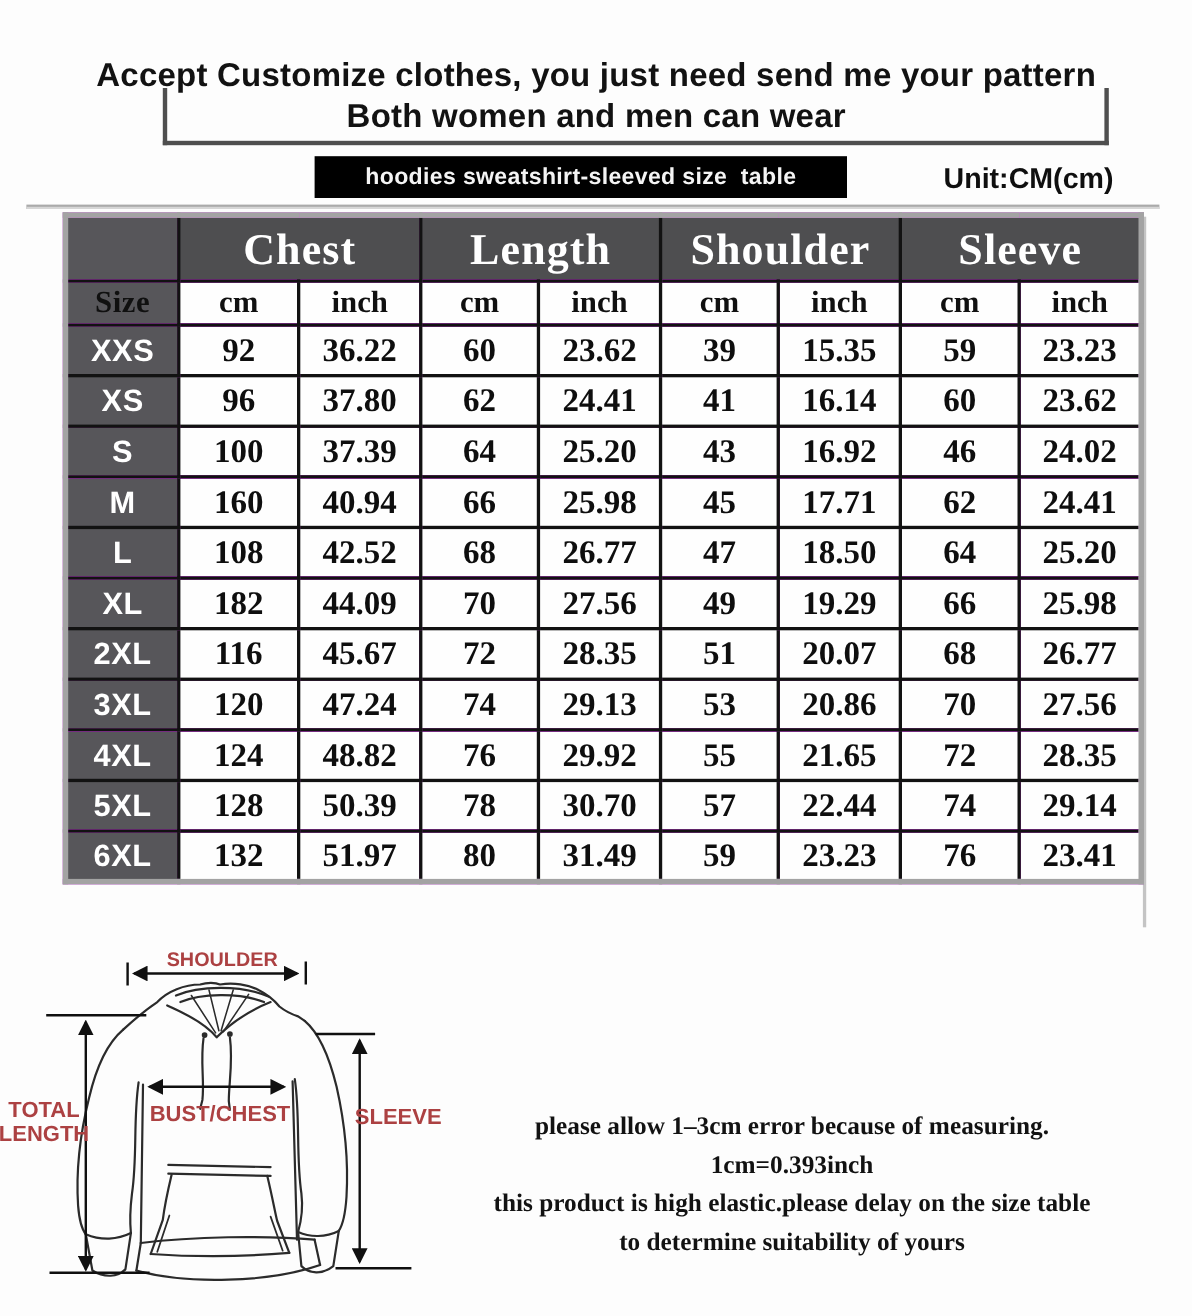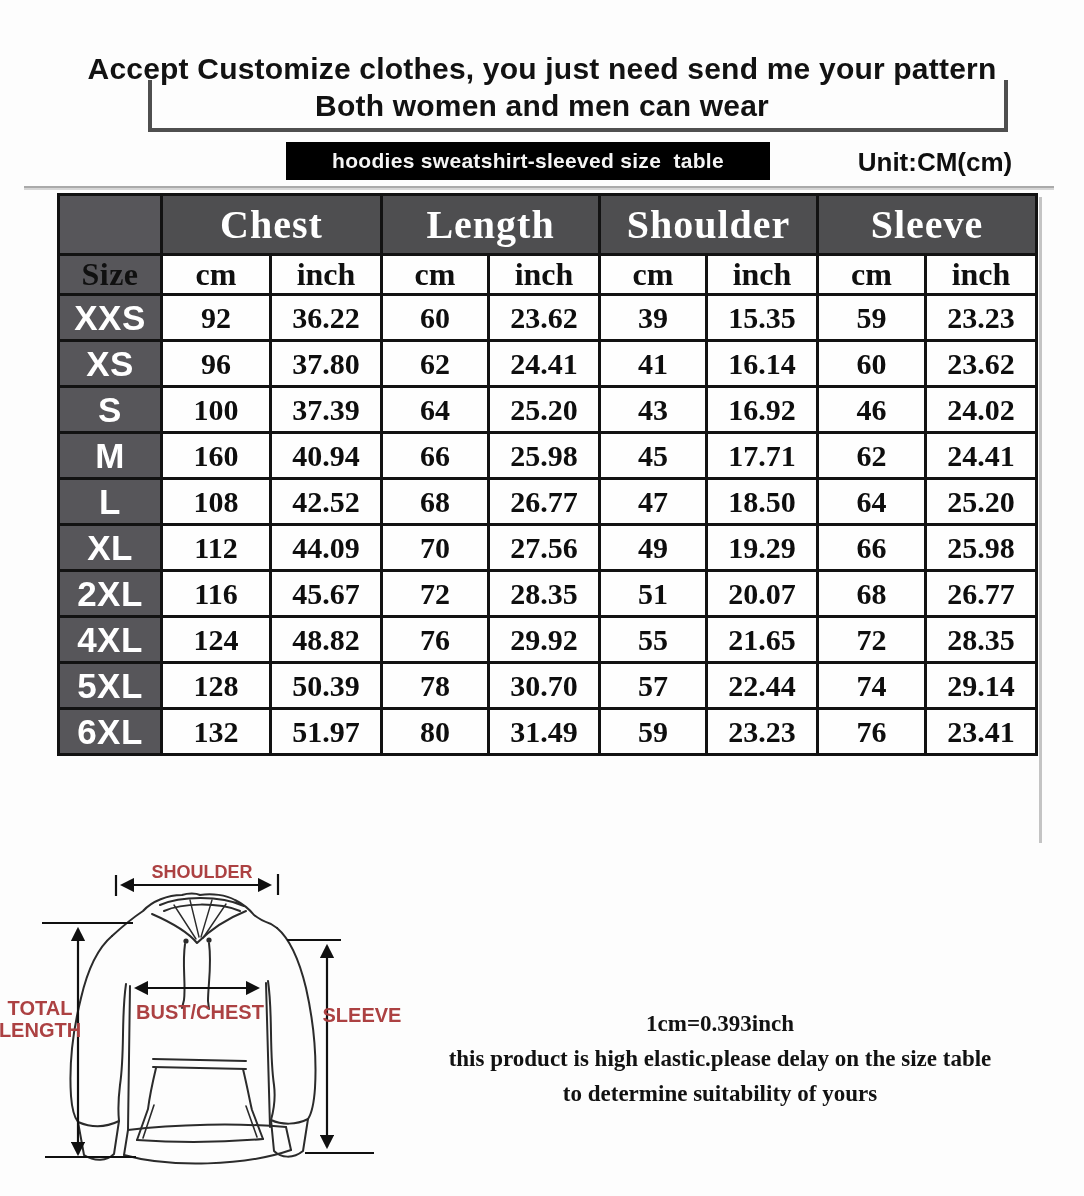--- a/index.html
+++ b/index.html
@@ -38,41 +38,41 @@
   }
   .tbl-shadow {
     position:absolute; left:1039px; top:197px; width:3px; height:646px;
     background:#c4c4c4;
   }
 
   
   table.size-table {
     position:absolute; left:57px; top:193px; width:978px;
     border-collapse:collapse; table-layout:fixed;
-    border:3px solid #a3a3a3; background:#d946ef;
+    border:5px solid #a3a3a3; background:#d946ef;
   }
   table.size-table td {
     border:3px solid #121212; text-align:center; vertical-align:middle;
     padding:0; overflow:hidden;
   }
   tr.group-row { height:60px; }
   tr.group-row td {
     background:#4e4e50; color:#ffffff;
     font-family:"Liberation Serif", serif; font-weight:bold;
     font-size:40px; letter-spacing:1px;
   }
   tr.sub-row { height:40px; }
   tr.sub-row td {
     font-family:"Liberation Serif", serif; font-weight:bold;
-    font-size:32px; color:#101010; background:#fefefe;
+    font-size:28px; color:#101010; background:#fefefe;
   }
   td.corner-cell, td.size-cell { background:#57565a !important; }
   td.size-cell {
     color:#ffffff; font-family:"Liberation Sans", sans-serif;
-    font-weight:bold; font-size:35px; letter-spacing:0.5px;
+    font-weight:bold; font-size:28px; letter-spacing:0.5px;
   }
   tr.data-row { height:46px; }
   tr.data-row td.val-cell {
     font-family:"Liberation Serif", serif; font-weight:bold;
     font-size:30px; color:#0e0e0e; background:#fefefe;
   }
 
   
   .diagram { position:absolute; left:0; top:853px; width:420px; height:343px; }
 
@@ -179,39 +179,50 @@
         <td class="val-cell">42.52</td>
         <td class="val-cell">68</td>
         <td class="val-cell">26.77</td>
         <td class="val-cell">47</td>
         <td class="val-cell">18.50</td>
         <td class="val-cell">64</td>
         <td class="val-cell">25.20</td>
       </tr>
       <tr class="data-row">
         <td class="size-cell">XL</td>
-        <td class="val-cell">112</td>
+        <td class="val-cell">182</td>
         <td class="val-cell">44.09</td>
         <td class="val-cell">70</td>
         <td class="val-cell">27.56</td>
         <td class="val-cell">49</td>
         <td class="val-cell">19.29</td>
         <td class="val-cell">66</td>
         <td class="val-cell">25.98</td>
       </tr>
       <tr class="data-row">
         <td class="size-cell">2XL</td>
         <td class="val-cell">116</td>
         <td class="val-cell">45.67</td>
         <td class="val-cell">72</td>
         <td class="val-cell">28.35</td>
         <td class="val-cell">51</td>
         <td class="val-cell">20.07</td>
         <td class="val-cell">68</td>
         <td class="val-cell">26.77</td>
+      </tr>
+      <tr class="data-row">
+        <td class="size-cell">3XL</td>
+        <td class="val-cell">120</td>
+        <td class="val-cell">47.24</td>
+        <td class="val-cell">74</td>
+        <td class="val-cell">29.13</td>
+        <td class="val-cell">53</td>
+        <td class="val-cell">20.86</td>
+        <td class="val-cell">70</td>
+        <td class="val-cell">27.56</td>
       </tr>
       <tr class="data-row">
         <td class="size-cell">4XL</td>
         <td class="val-cell">124</td>
         <td class="val-cell">48.82</td>
         <td class="val-cell">76</td>
         <td class="val-cell">29.92</td>
         <td class="val-cell">55</td>
         <td class="val-cell">21.65</td>
         <td class="val-cell">72</td>
@@ -312,16 +323,17 @@
   <g fill="#ac4142" font-family="&quot;Liberation Sans&quot;, sans-serif" font-weight="600" text-anchor="middle">
     <text x="202" y="25" font-size="18">SHOULDER</text>
     <text x="40" y="162" font-size="20">TOTAL</text>
     <text x="40" y="184" font-size="20">LENGTH</text>
     <text x="200" y="166" font-size="20">BUST/CHEST</text>
     <text x="362" y="169" font-size="20">SLEEVE</text>
   </g>
 </svg>
 
 <div class="notes">
+  <div>please allow 1–3cm error because of measuring.</div>
   <div>1cm=0.393inch</div>
   <div>this product is high elastic.please delay on the size table</div>
   <div>to determine suitability of yours</div>
 </div>
 
 </body></html>

